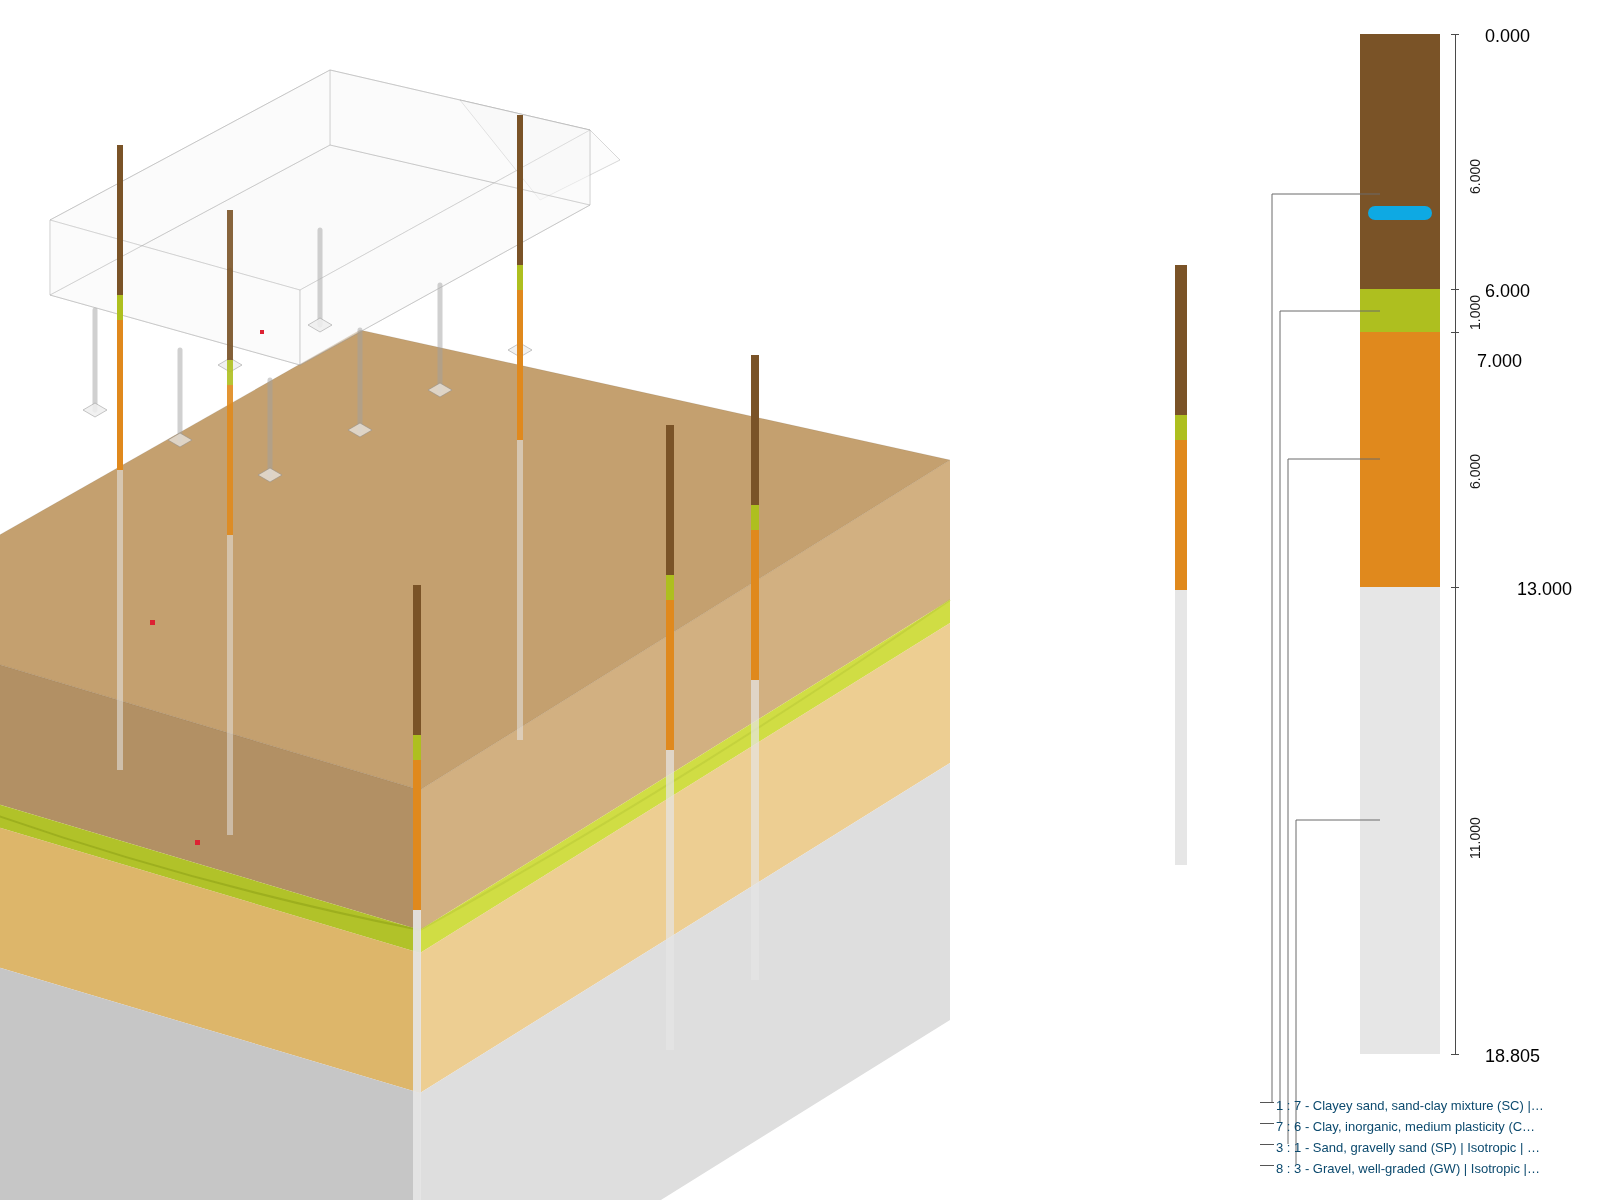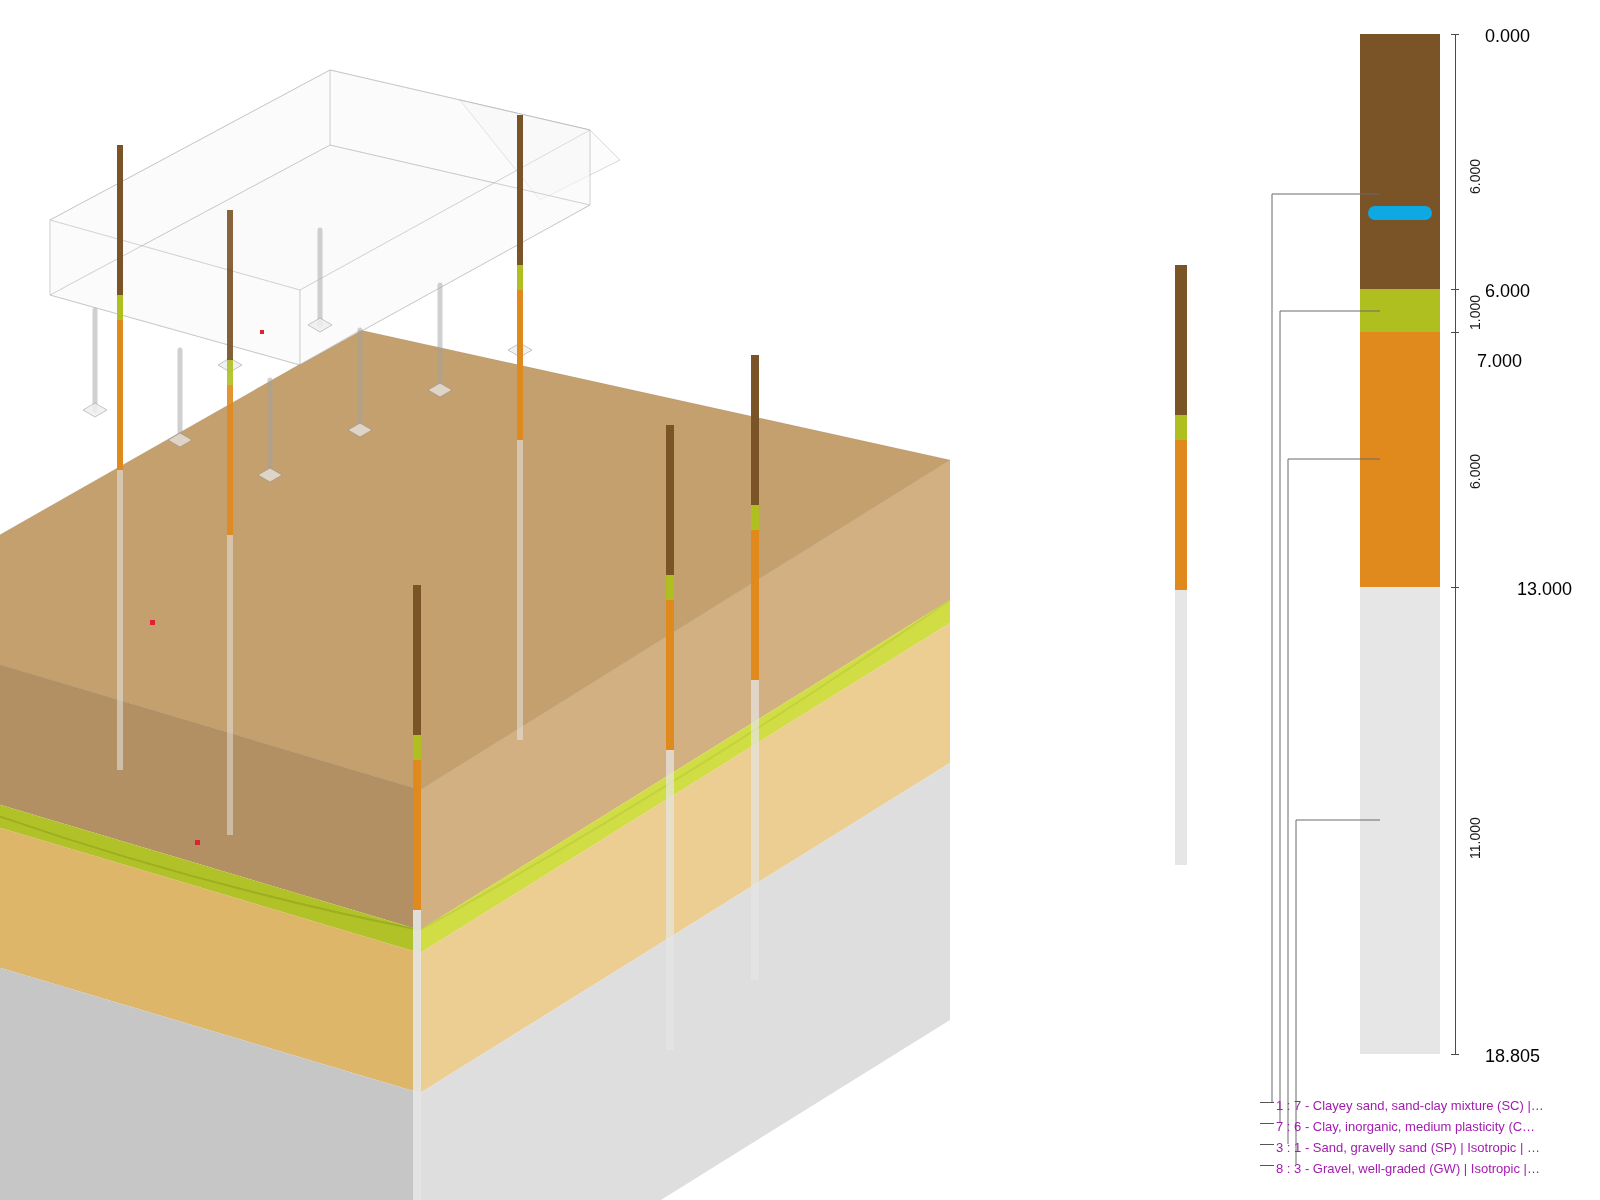--- a/index.html
+++ b/index.html
@@ -21,21 +21,21 @@
   .dim-line { position:absolute; left:10px; width:0; border-left:1px solid #4a4a4a; }
   .dim-tick { position:absolute; left:6px; width:8px; height:0; border-top:1px solid #4a4a4a; }
   .dim-label-vert { position:absolute; left:22px; transform: rotate(-90deg); transform-origin: left top; font-size:14px; color:#1a1a1a; white-space:nowrap; }
   .depth-text { position:absolute; font-size:18px; color:#000000; white-space:nowrap; }
 
   
   .leaders { position:absolute; left:1280px; top:34px; width:300px; height:1060px; pointer-events:none; }
   .leader-path { stroke:#6a6a6a; stroke-width:1; fill:none; }
 
   
-  .legend { position:absolute; left:1260px; top:1095px; width:330px; font-size:13px; color:#a21caf; line-height:21px; }
+  .legend { position:absolute; left:1260px; top:1095px; width:330px; font-size:13px; color:#0c4a6e; line-height:21px; }
   .legend .row { white-space:nowrap; overflow:hidden; text-overflow:ellipsis; }
   .legend .tick { display:inline-block; width:14px; height:8px; border-top:1px solid #555; margin-right:2px; vertical-align:middle; }
 </style>
 </head>
 <body>
 
 <div class="canvas">
 
   <div class="iso-stage">
     <svg width="1200" height="1100" viewBox="0 0 1200 1100">

